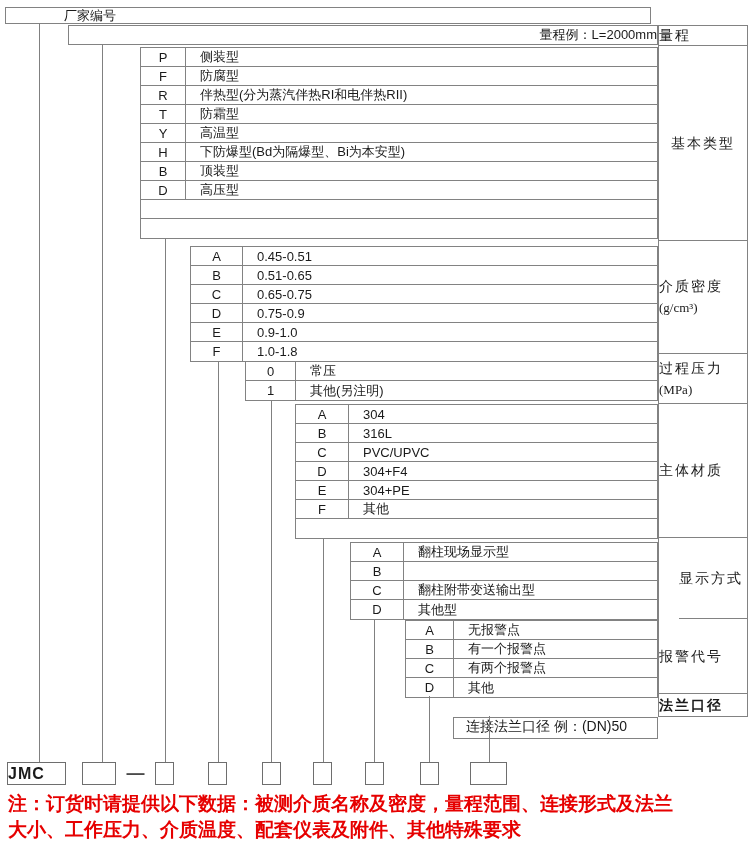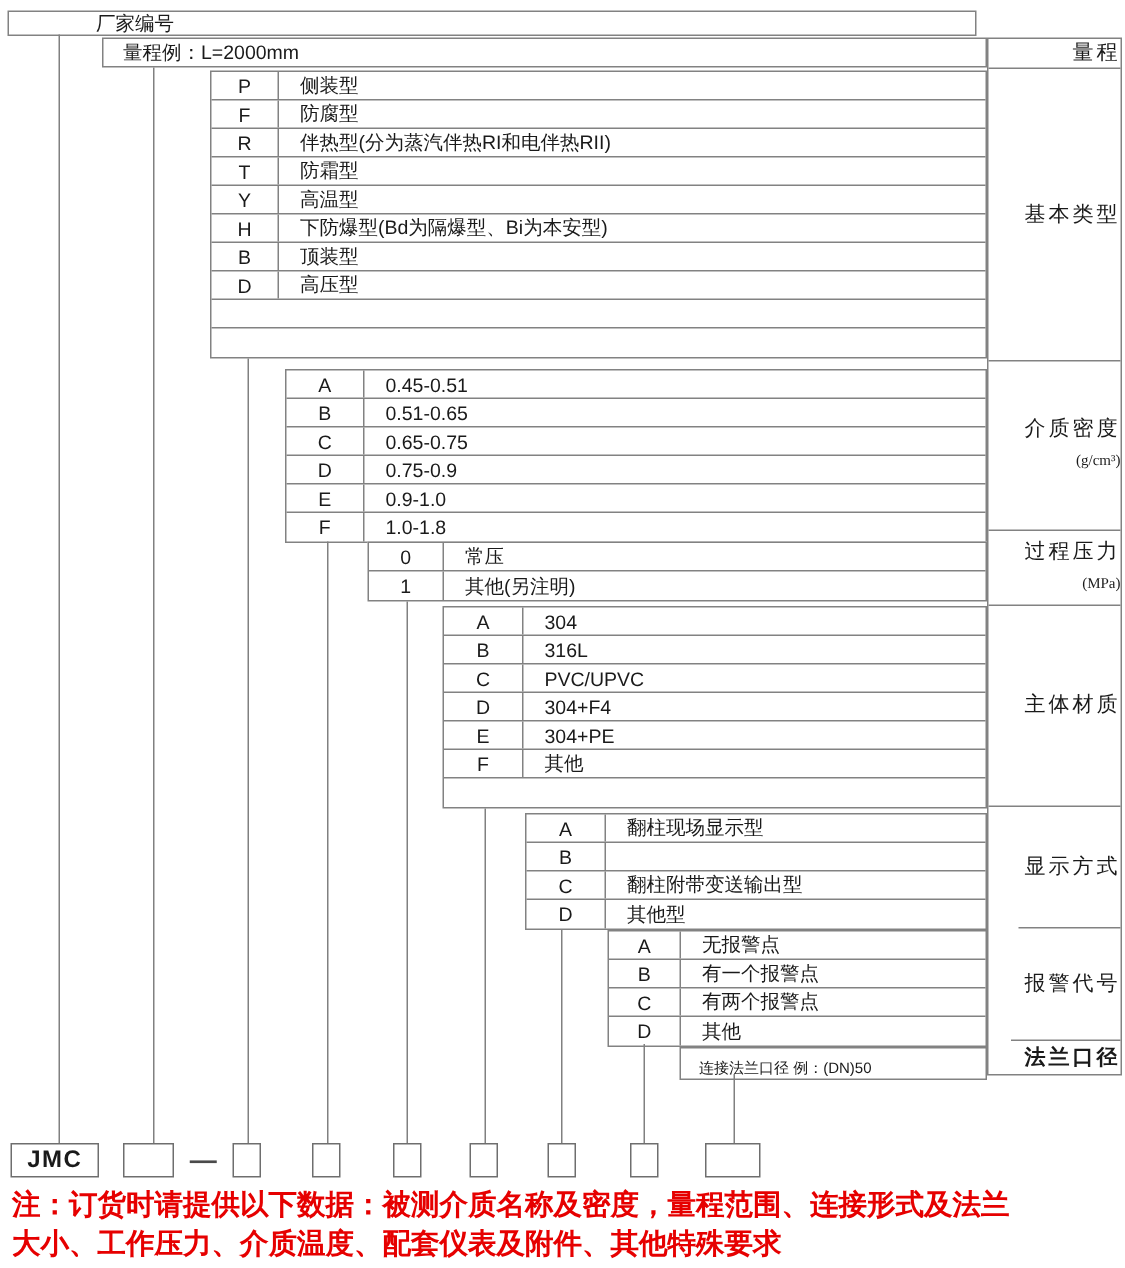--- a/index.html
+++ b/index.html
@@ -5,44 +5,44 @@
   * { margin:0; padding:0; box-sizing:border-box; }
   html,body { background:#ffffff; }
   body { font-family:"Liberation Sans", sans-serif; color:#1a1a1a; }
   .canvas { position:relative; width:750px; height:845px; background:#ffffff; overflow:hidden; }
 
   
   .gbox { position:absolute; border:1px solid #828282; background:#fff; }
 
   
   .title-box { left:5px; top:7px; width:646px; height:17px; display:flex; align-items:center; padding-left:58px; font-size:13px; }
-  .range-box { left:68px; top:25px; width:590px; height:20px; display:flex; align-items:center; padding-left:13px; font-size:13px; }
+  .range-box { left:68px; top:25px; width:590px; height:20px; display:flex; align-items:center; padding-left:13px; font-size:13px;justify-content:flex-end; }
 
   
   .section { position:absolute; border:1px solid #828282; background:#fff; }
   .trow { display:flex; height:19px; border-bottom:1px solid #828282; }
   .trow:last-child { border-bottom:none; }
   .trow .code { width:var(--code-w); border-right:1px solid #828282; display:flex; align-items:center; justify-content:center; font-size:13px; }
   .trow .val { flex:1; display:flex; align-items:center; padding-left:14px; font-size:13px; white-space:nowrap; overflow:hidden; }
   .trow.empty { }
 
-  .flange-box { left:453px; top:698px; width:205px; height:22px; display:flex; align-items:flex-end; padding-left:12px; font-size:10px; }
+  .flange-box { left:453px; top:717px; width:205px; height:22px; display:flex; align-items:flex-start; padding-left:12px; font-size:14px; }
 
   
   .rightcol { position:absolute; left:658px; top:25px; width:90px; height:692px; border:1px solid #828282; display:flex; flex-direction:column; background:#fff; }
-  .rcell { border-bottom:1px solid #828282; display:flex; flex-direction:column; align-items:flex-end; justify-content:center;
+  .rcell { border-bottom:1px solid #828282; display:flex; flex-direction:column; align-items:flex-start; justify-content:center;
            font-family:"Liberation Serif", serif; font-size:14px; letter-spacing:2px; line-height:21px; text-align:center; }
   .rcell:last-child { border-bottom:none; }
-  .rcell .unit { letter-spacing:0; font-size:10px; }
+  .rcell .unit { letter-spacing:0; font-size:13px; }
 
   
   .vline { position:absolute; width:1px; background:#808080; }
 
   
-  .cbox { position:absolute; top:762px; height:23px; border:1px solid #6e6e6e; background:#fff; display:flex; align-items:center; justify-content:center; }
+  .cbox { position:absolute; top:762px; height:23px; border:1px solid #6e6e6e; background:#fff; display:flex; align-items:center; justify-content:flex-start; }
   .jmc { font-size:16px; font-weight:bold; letter-spacing:1px; }
   .dash { position:absolute; top:762px; left:117px; width:37px; height:23px; display:flex; align-items:center; justify-content:center; font-size:18px; font-weight:bold; color:#4a4a4a; }
 
   
   .note { position:absolute; left:8px; top:791px; width:736px; color:#e60000; font-weight:bold; font-size:19px; line-height:26px; }
 </style>
 </head>
 <body>
 
 <div class="canvas">
@@ -213,21 +213,21 @@
     <div class="rcell" style="height:50px;">
       <span>过程压力</span>
       <span class="unit">(MPa)</span>
     </div>
     <div class="rcell" style="height:134px;">
       <span>主体材质</span>
     </div>
     <div class="rcell" style="height:81px;margin-left:20px;">
       <span>显示方式</span>
     </div>
-    <div class="rcell" style="height:75px;margin-left:15px;">
+    <div class="rcell" style="height:75px;">
       <span>报警代号</span>
     </div>
     <div class="rcell" style="height:22px;font-weight:bold;">
       <span>法兰口径</span>
     </div>
   </div>
 
   <div class="vline" style="left:39px;  top:23px;  height:739px;"></div>
   <div class="vline" style="left:102px; top:45px;  height:717px;"></div>
   <div class="vline" style="left:165px; top:239px; height:523px;"></div>

